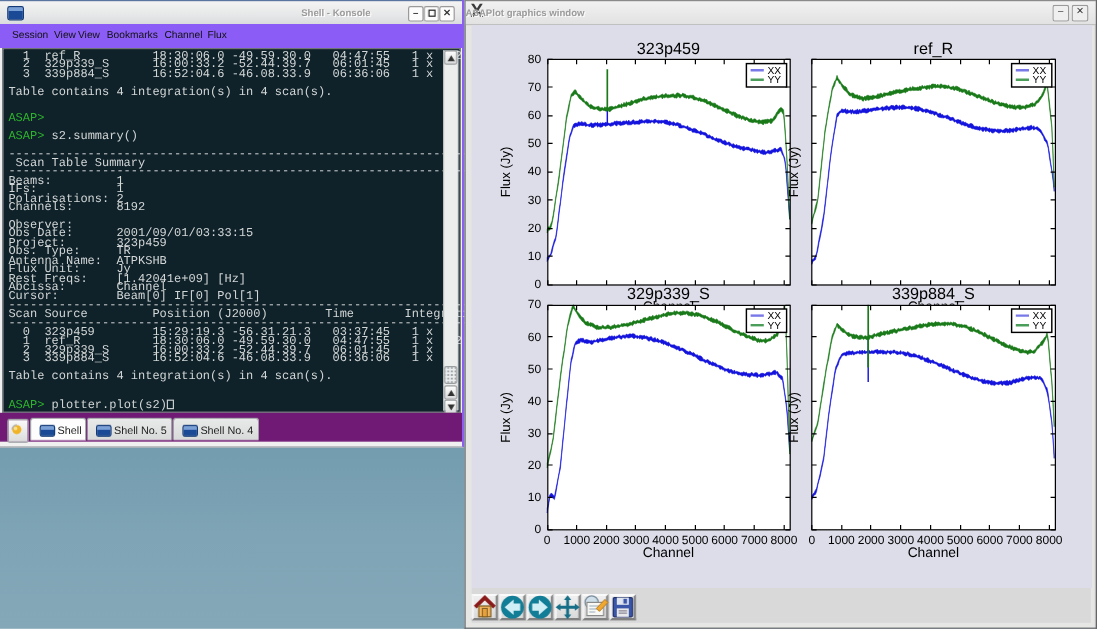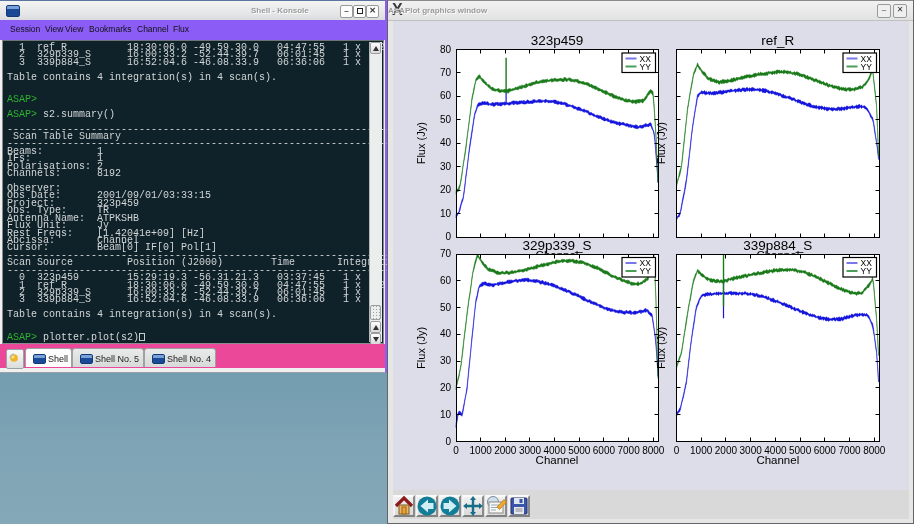--- a/index.html
+++ b/index.html
@@ -39,21 +39,21 @@
  border:1px solid #9b9ea0;border-radius:2px;box-sizing:border-box}
 .sbtn:after{content:"";position:absolute;left:2px;border-left:3px solid transparent;
  border-right:3px solid transparent}
 .sup:after{top:3px;border-bottom:5px solid #333}
 .sdn:after{top:3px;border-top:5px solid #333}
 #sthumb{position:absolute;left:0;top:263px;width:11px;height:15px;
  background-color:#eceded;
  background-image:radial-gradient(circle,#9aa0a4 0.7px,rgba(0,0,0,0) 0.9px);
  background-size:3px 3px;background-position:1px 2px;
  border:1px solid #9b9ea0;border-radius:2px;box-sizing:border-box}
-#ktabs{position:absolute;left:0;top:344px;width:100%;height:24px;background:#ec4899}
+#ktabs{position:absolute;left:0;top:344px;width:100%;height:24px;background:#701a75}
 .tab{position:absolute;top:4px;height:19px;box-sizing:border-box;
  border:1px solid #9da1a3;border-bottom:none;border-radius:3px 3px 0 0;
  background:linear-gradient(180deg,#e9eaea,#d8d9d9);font-size:9px;color:#222;
  white-space:nowrap}
 .tab.active{background:#fdfdfd}
 .tab .ticon{position:absolute;left:7px;top:5px;width:11px;height:8px;border-radius:2px;
  background:linear-gradient(180deg,#7aa0d8 0 35%,#1a4a96 35%);border:1px solid #123a78}
 .tab .tlab{position:absolute;left:22px;top:4.5px}
 #newsess{position:absolute;left:6px;top:5px;width:16px;height:18px;
  background:linear-gradient(180deg,#fafafa,#dcdddd);border:1px solid #9da1a3;border-radius:2px}

